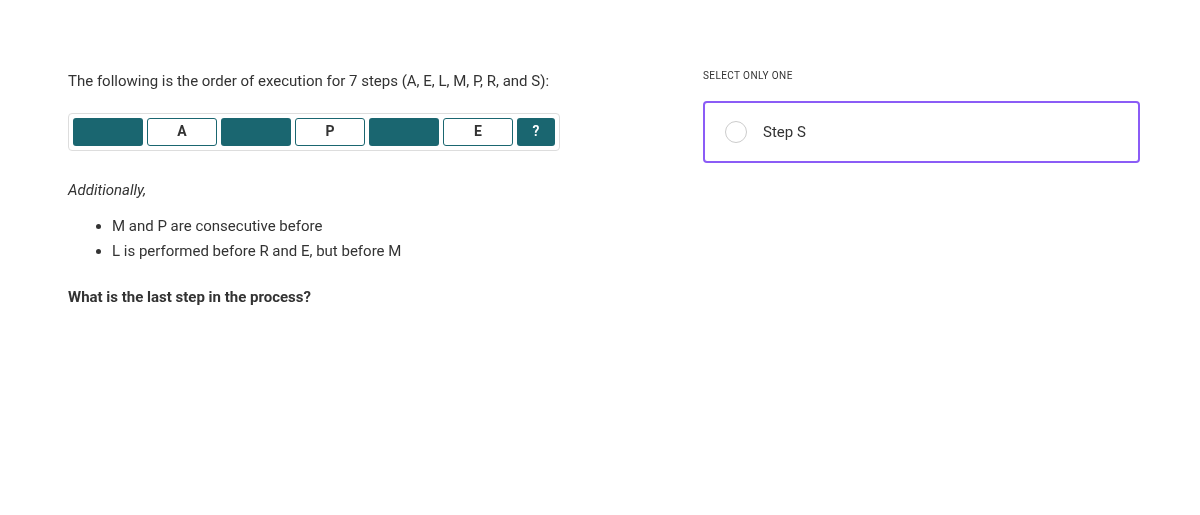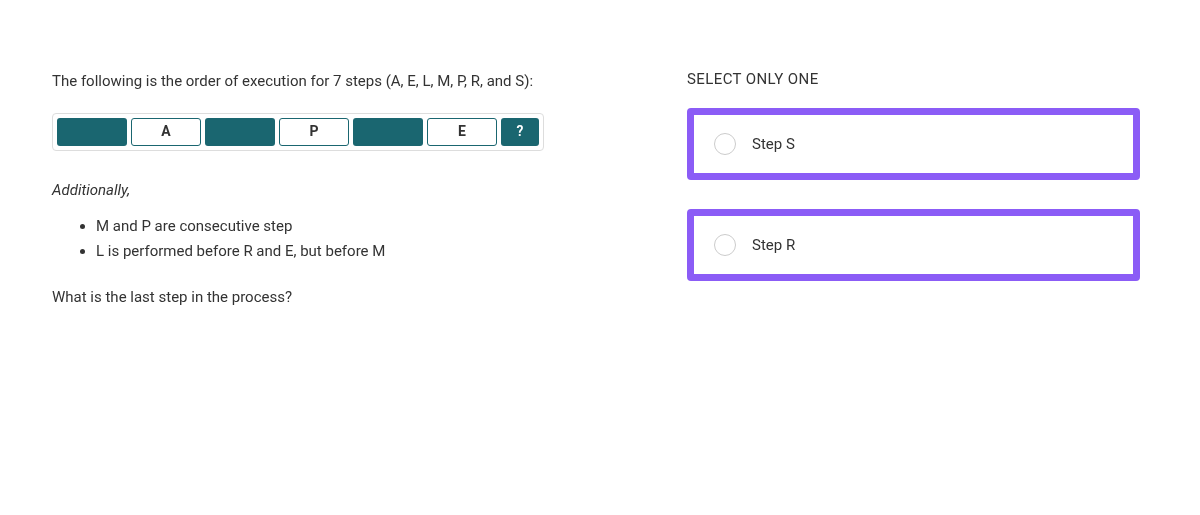--- a/index.html
+++ b/index.html
@@ -9,21 +9,21 @@
     }
     body {
       font-family: -apple-system, BlinkMacSystemFont, "Segoe UI", Roboto, "Helvetica Neue", Arial, sans-serif;
       background: #fff;
       width: 1200px;
       height: 515px;
       padding: 0;
     }
     .container {
       display: flex;
-      padding: 70px 60px 40px 52px;
+      padding: 70px 60px 40px 68px;
       gap: 80px;
     }
     .left-panel {
       flex: 0 0 555px;
       color: #333;
       font-size: 15px;
       line-height: 1.5;
     }
     .intro-text {
       margin-bottom: 20px;
@@ -64,40 +64,40 @@
     }
     .clue-list {
       list-style: disc;
       padding-left: 44px;
       margin-bottom: 24px;
     }
     .clue-list li {
       margin-bottom: 2px;
     }
     .question {
-      font-weight: 400;
+      font-weight: 700;
     }
     .right-panel {
       flex: 1;
     }
     .select-label {
-      font-size: 15px;
+      font-size: 10px;
       letter-spacing: 0.4px;
       margin-bottom: 20px;
       color: #333;
       font-weight: 400;
     }
     .answer-option {
       display: flex;
       align-items: center;
       gap: 16px;
       padding: 18px 20px;
-      border: 7px solid #8b5cf6;
+      border: 2px solid #8b5cf6;
       border-radius: 4px;
-      margin-bottom: 29px;
+      margin-bottom: 8px;
       cursor: pointer;
       background: #fff;
     }
     .radio-circle {
       width: 22px;
       height: 22px;
       border: 1.5px solid #ccc;
       border-radius: 50%;
       flex-shrink: 0;
     }
@@ -120,36 +120,32 @@
       <div class="step-box"></div>
       <div class="step-box labeled">P</div>
       <div class="step-box"></div>
       <div class="step-box labeled">E</div>
       <div class="step-box unknown">?</div>
     </div>
 
     <p class="additionally">Additionally,</p>
 
     <ul class="clue-list">
-      <li>M and P are consecutive step</li>
+      <li>M and P are consecutive before</li>
       <li>L is performed before R and E, but before M</li>
     </ul>
 
     <p class="question">What is the last step in the process?</p>
   </div>
 
   <div class="right-panel">
     <div class="select-label">SELECT ONLY ONE</div>
 
     <div class="answer-option">
       <div class="radio-circle"></div>
       <span class="answer-text">Step S</span>
     </div>
 
 
 
-    <div class="answer-option">
-      <div class="radio-circle"></div>
-      <span class="answer-text">Step R</span>
-    </div>
   </div>
 
 </div>
 
 </body></html>

